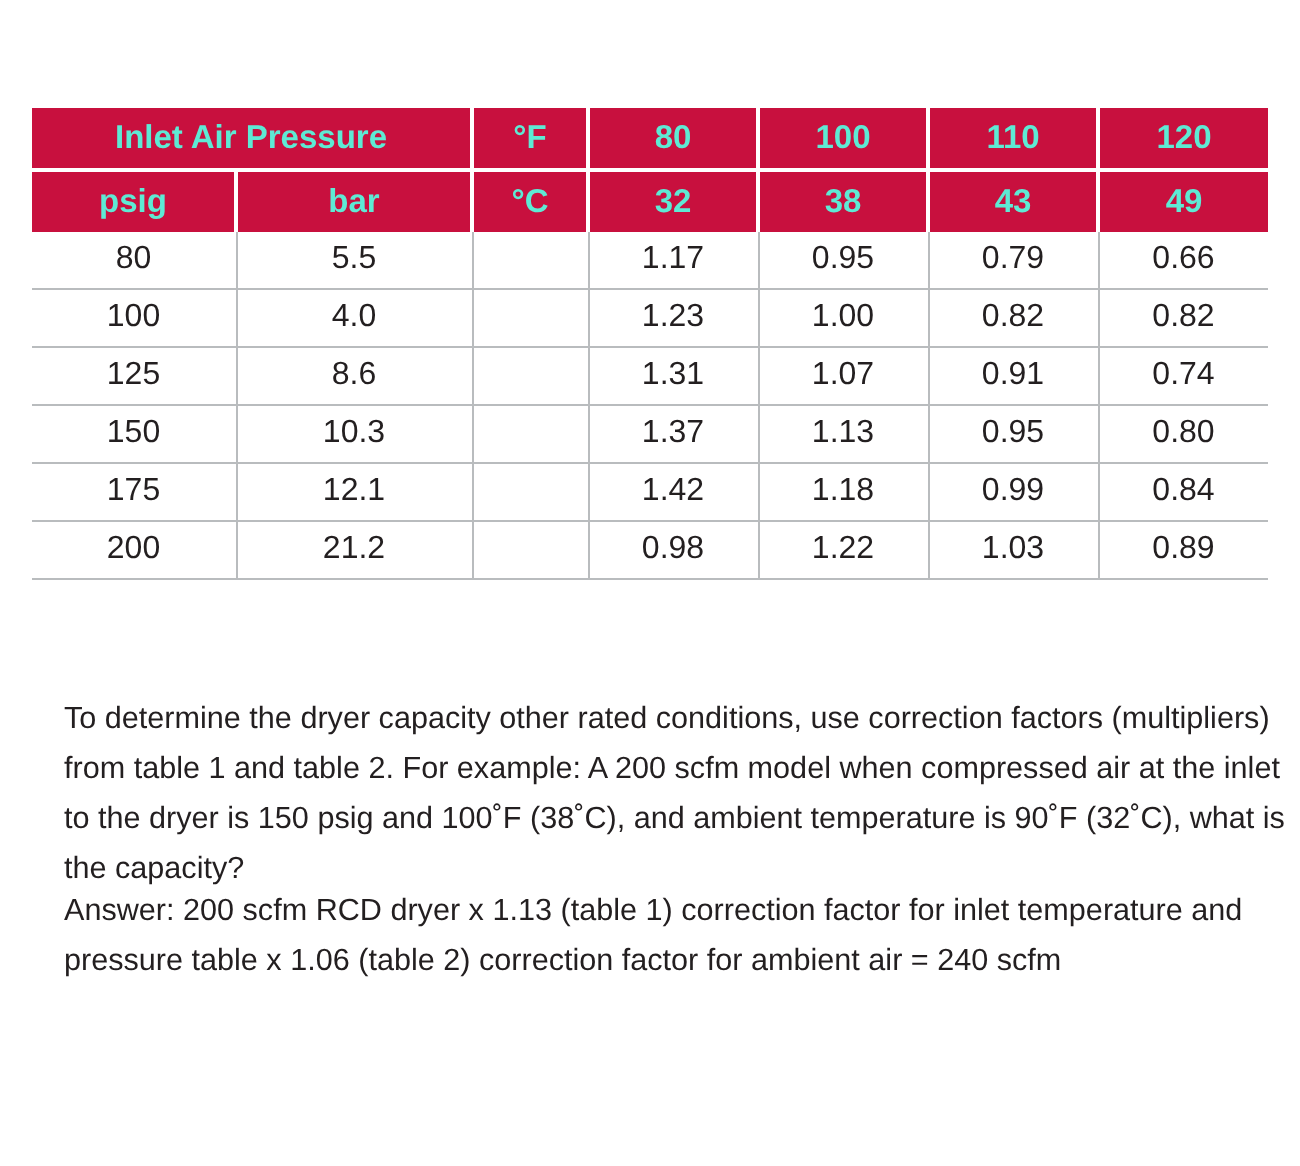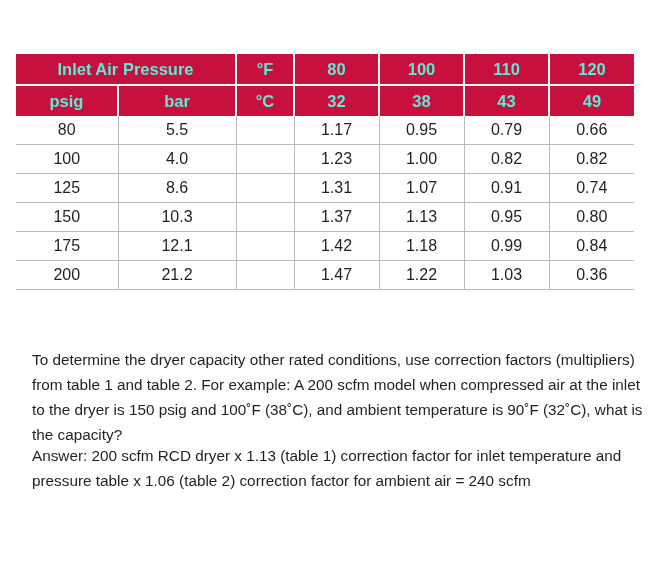--- a/index.html
+++ b/index.html
@@ -160,24 +160,24 @@
           <td class="unit-cell"></td>
           <td>1.42</td>
           <td>1.18</td>
           <td>0.99</td>
           <td>0.84</td>
         </tr>
         <tr class="drow">
           <td>200</td>
           <td>21.2</td>
           <td class="unit-cell"></td>
-          <td>1.47</td>
+          <td>0.98</td>
           <td>1.22</td>
           <td>1.03</td>
-          <td>0.36</td>
+          <td>0.89</td>
         </tr>
       </tbody>
     </table>
   </div>
 
   <p class="para p1">To determine the dryer capacity other rated conditions, use correction factors (multipliers) from table 1 and table 2. For example: A 200 scfm model when compressed air at the inlet to the dryer is 150 psig and 100˚F (38˚C), and ambient temperature is 90˚F (32˚C), what is the capacity?</p>
   <p class="para p2">Answer: 200 scfm RCD dryer x 1.13 (table 1) correction factor for inlet temperature and pressure table x 1.06 (table 2) correction factor for ambient air = 240 scfm</p>
 
 </div>
 

